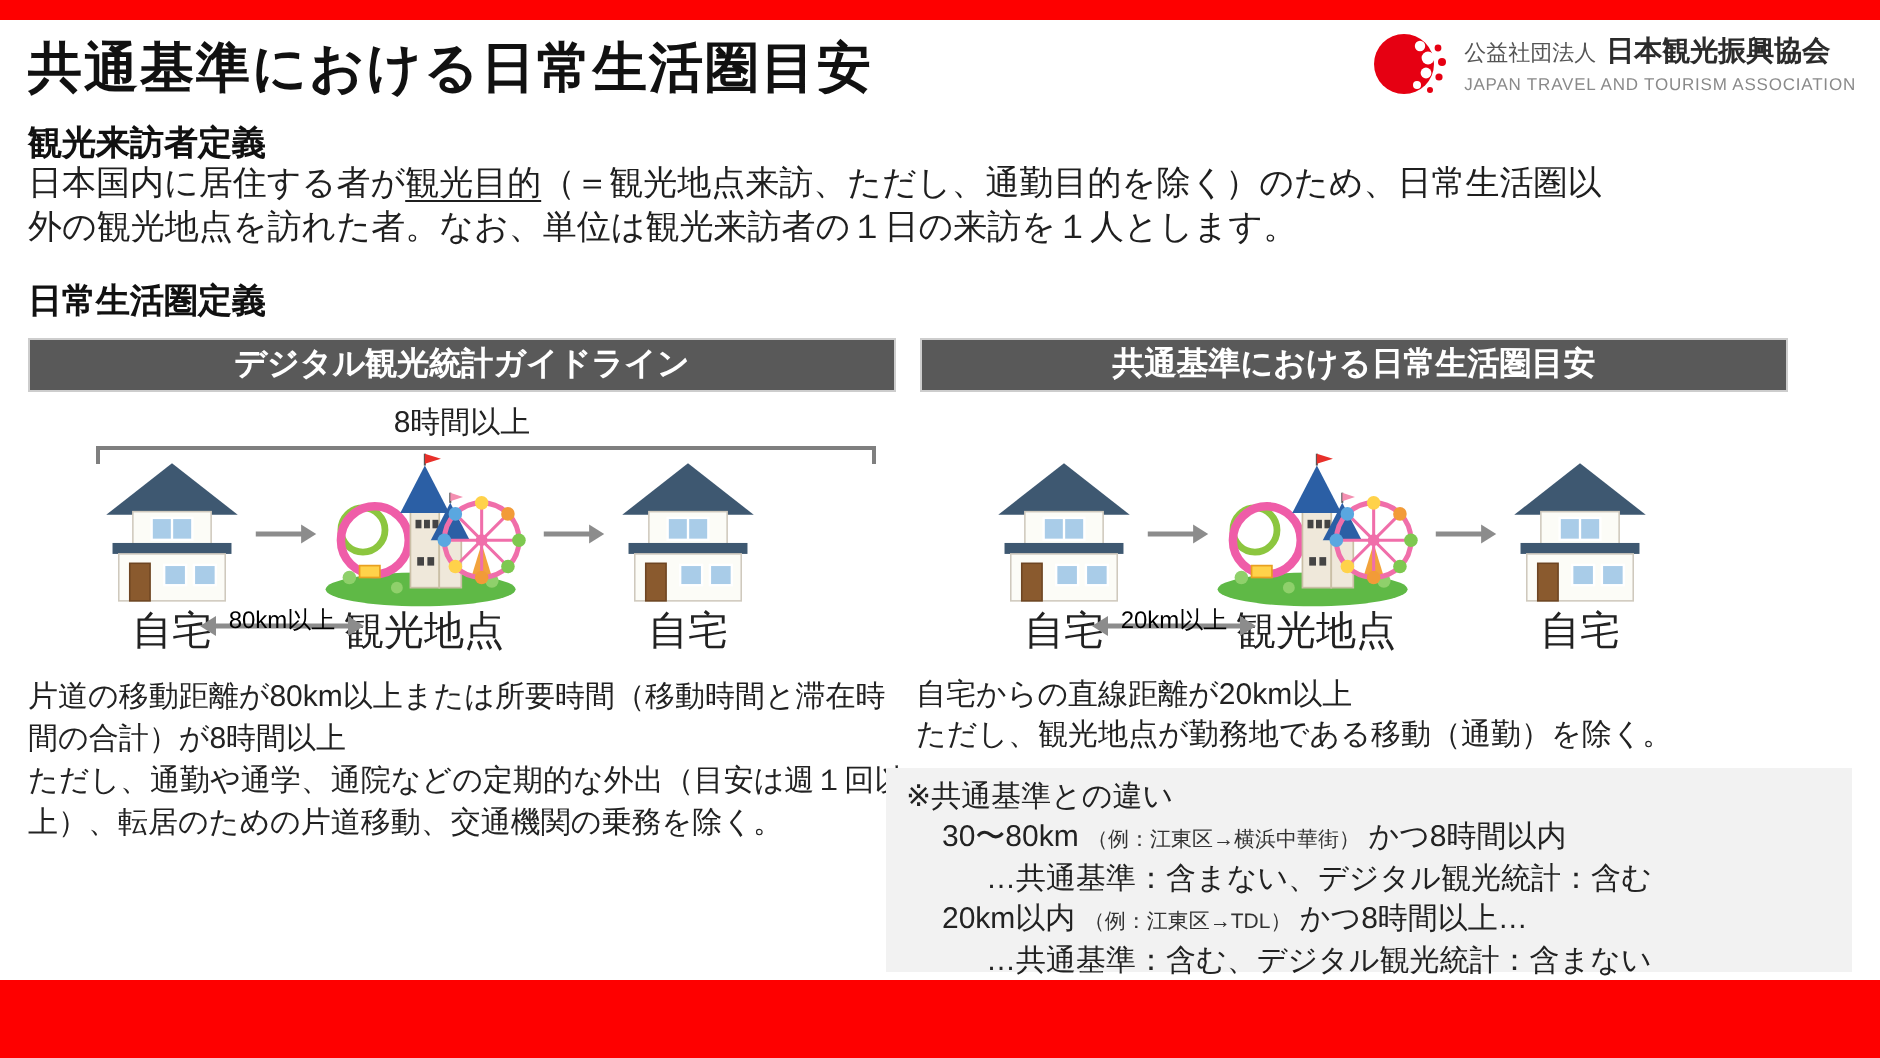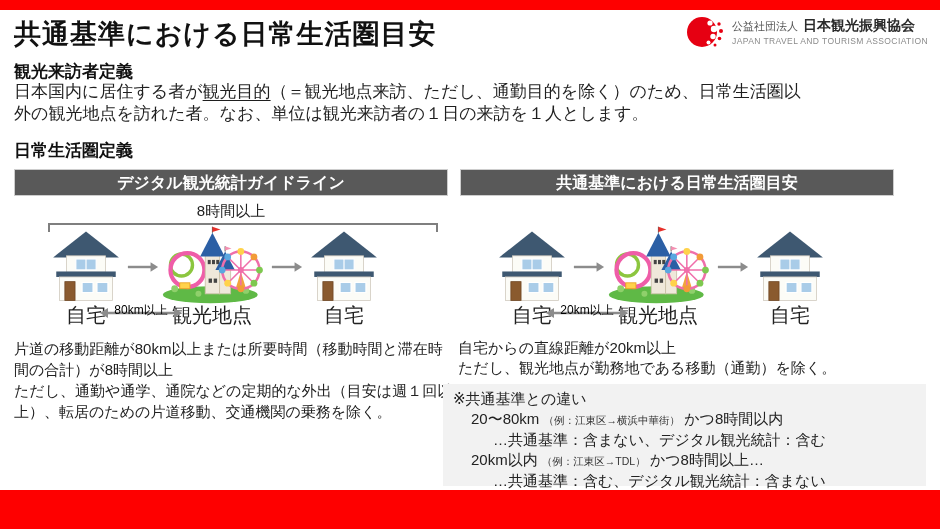--- a/index.html
+++ b/index.html
@@ -239,21 +239,21 @@
     <div>ただし、通勤や通学、通院などの定期的な外出（目安は週１回以上）、転居のための片道移動、交通機関の乗務を除く。</div>
   </div>
 
   <div class="desc desc-right">
     <div>自宅からの直線距離が20km以上</div>
     <div>ただし、観光地点が勤務地である移動（通勤）を除く。</div>
   </div>
 
   <div class="note-box">
     <div>※共通基準との違い</div>
-    <div class="note-line2"><span>20〜80km</span> <span class="note-example">（例：江東区→横浜中華街）</span> <span>かつ8時間以内</span></div>
+    <div class="note-line2"><span>30〜80km</span> <span class="note-example">（例：江東区→横浜中華街）</span> <span>かつ8時間以内</span></div>
     <div class="note-line3">…共通基準：含まない、デジタル観光統計：含む</div>
     <div class="note-line2"><span>20km以内</span> <span class="note-example">（例：江東区→TDL）</span> <span>かつ8時間以上…</span></div>
     <div class="note-line3">…共通基準：含む、デジタル観光統計：含まない</div>
   </div>
 
   <div class="bar bar-bottom"></div>
 
 </div>
 
 </body></html>

